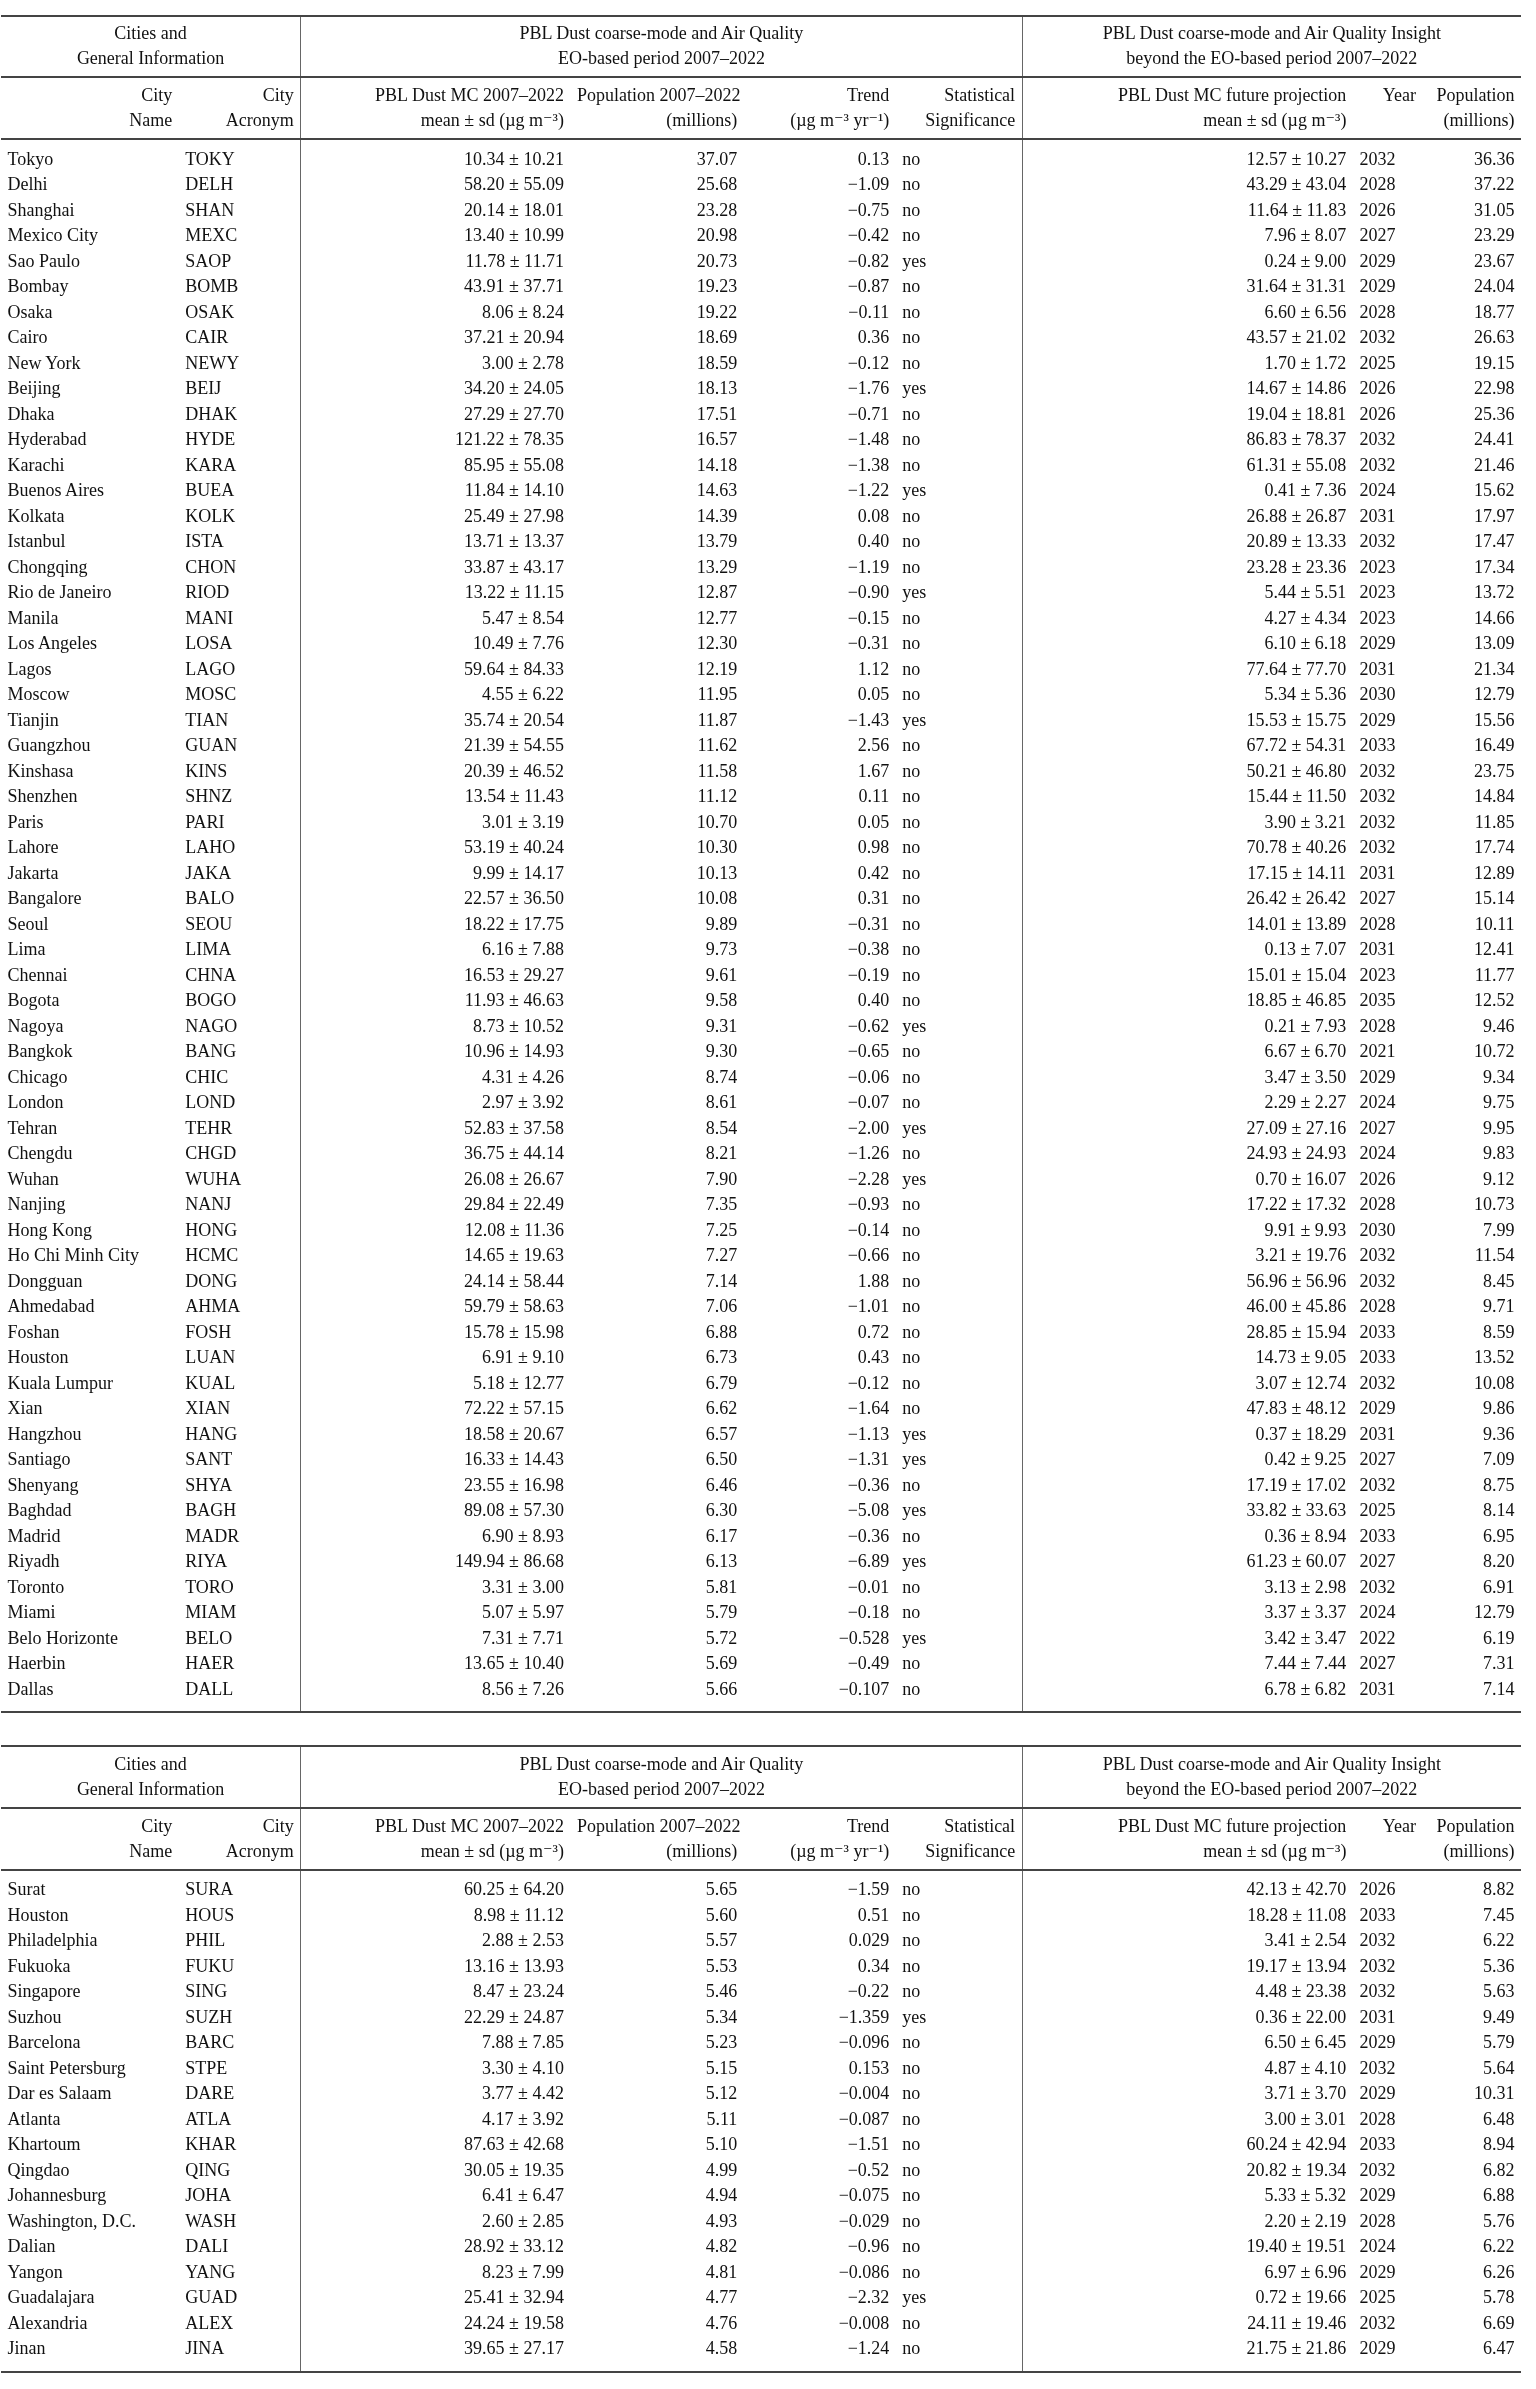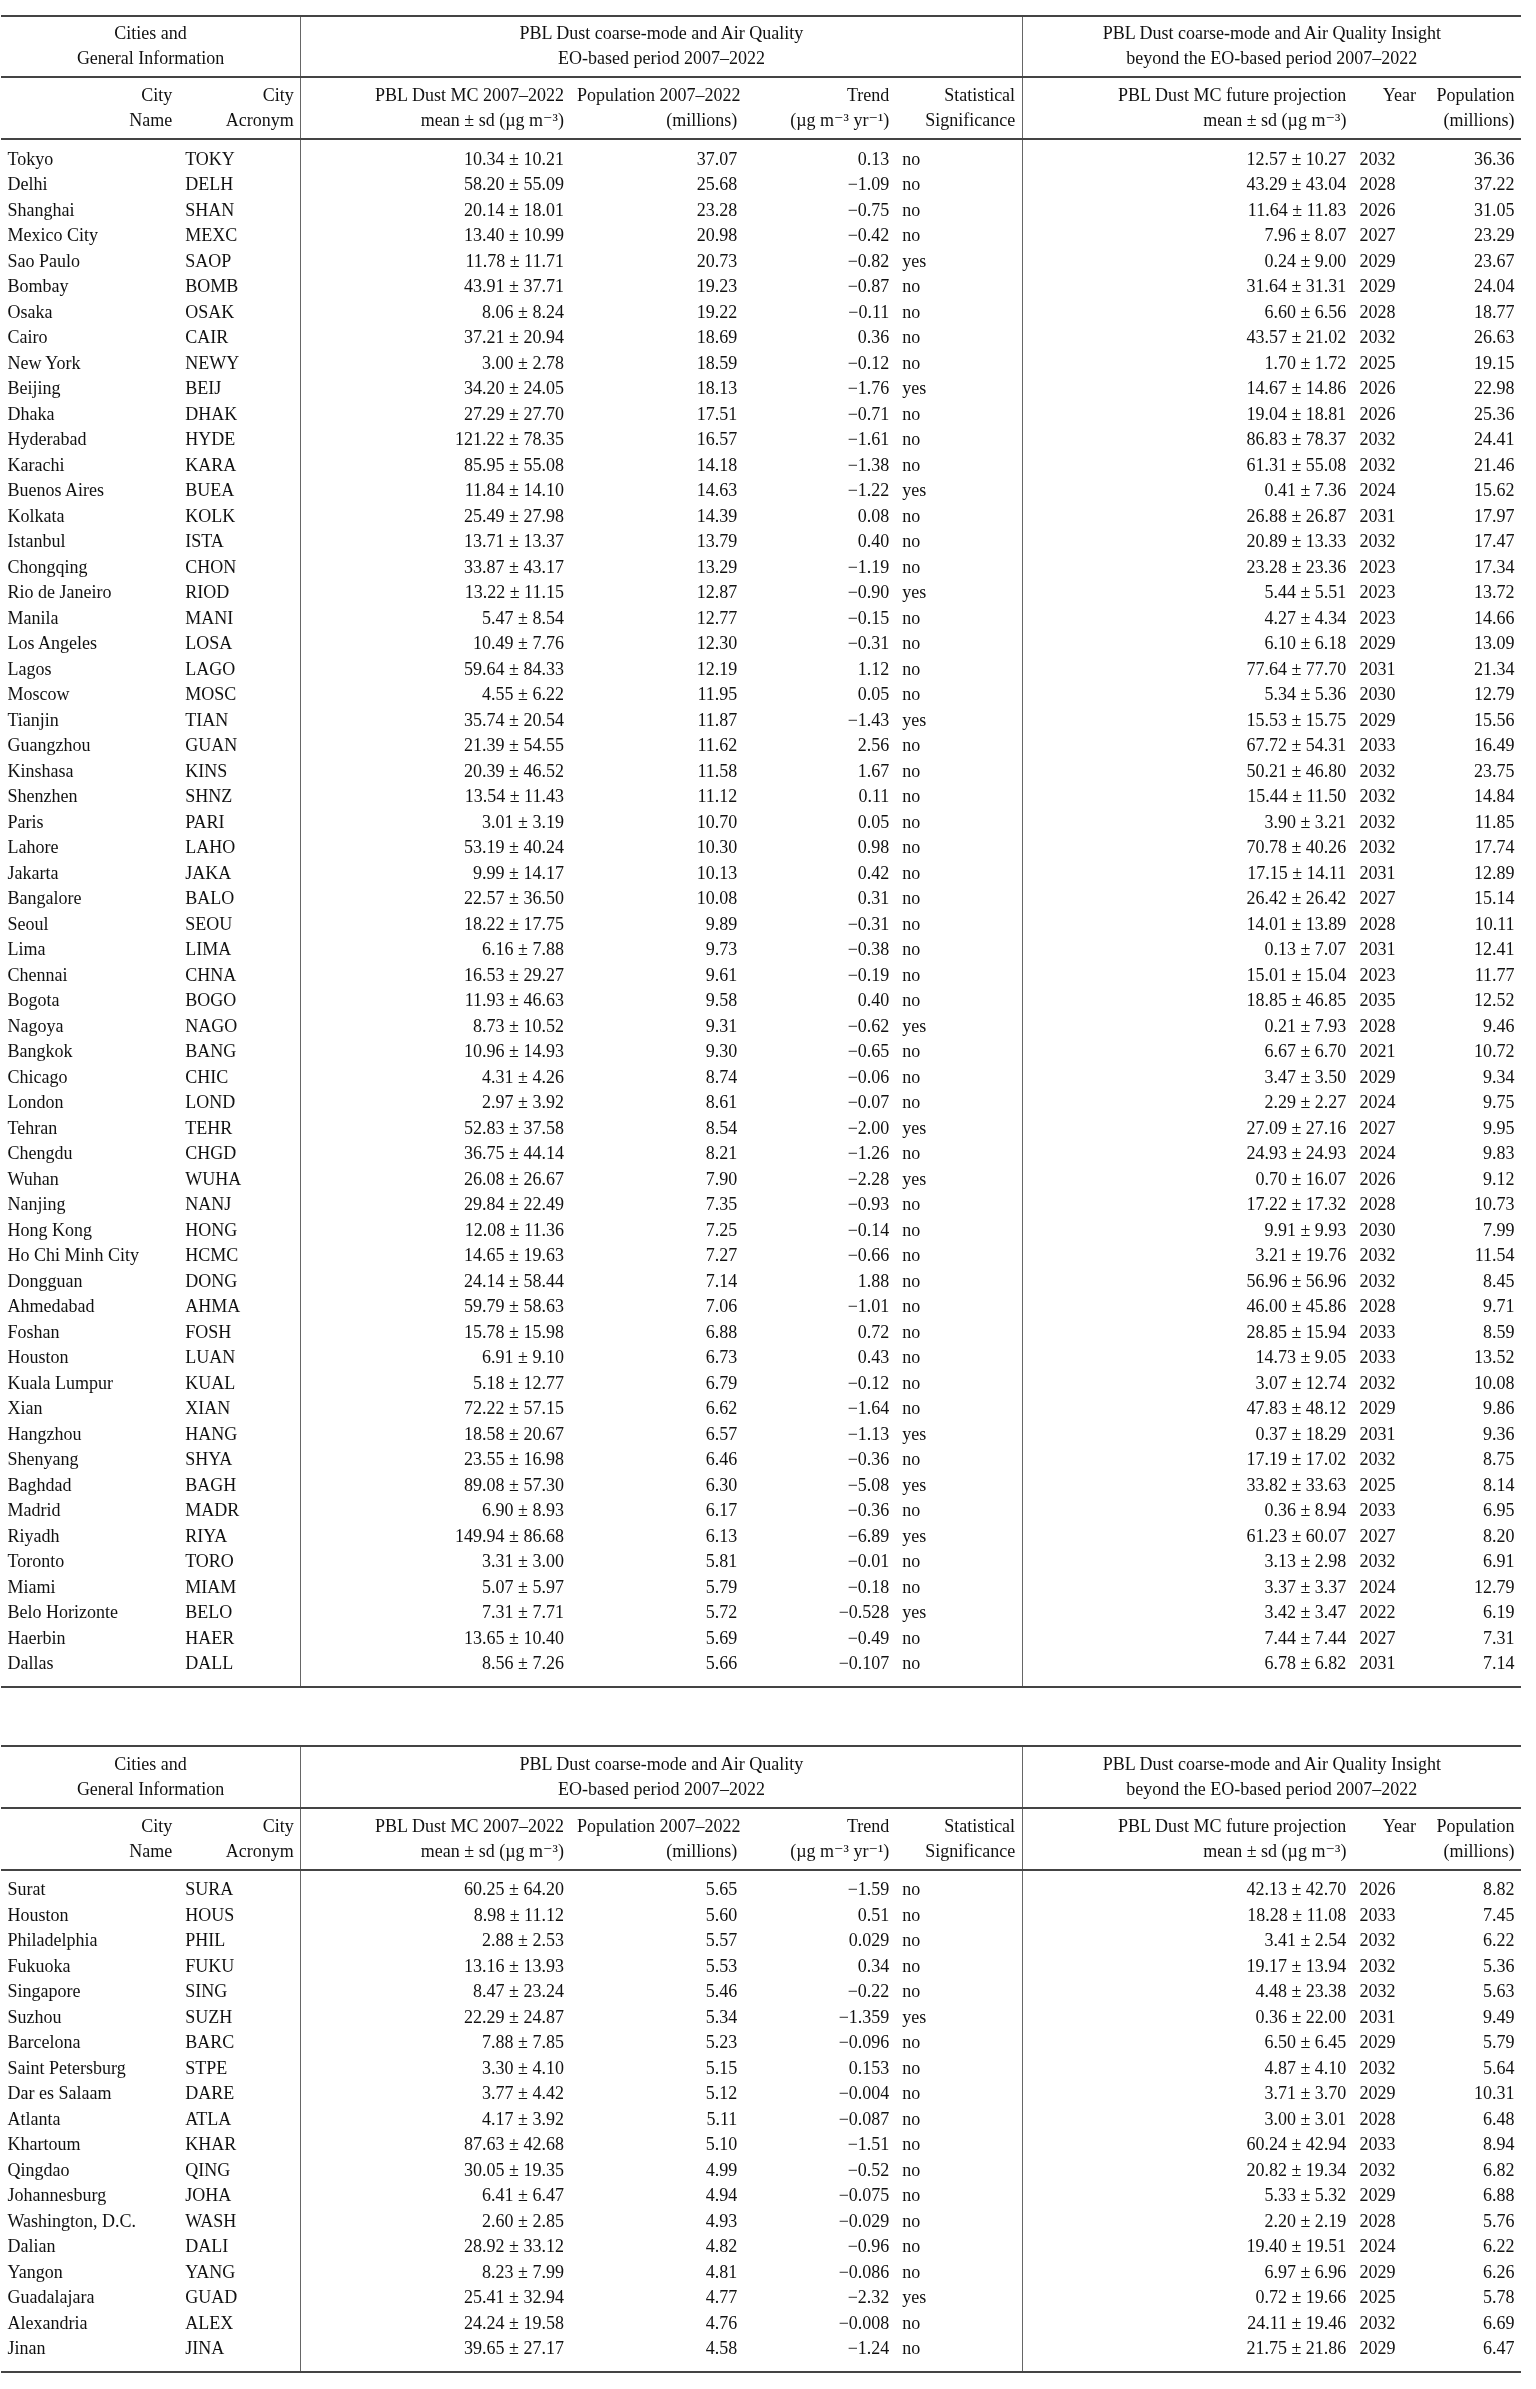--- a/index.html
+++ b/index.html
@@ -214,21 +214,21 @@
           <td class="l vline">no</td>
           <td class="r">19.04 ± 18.81</td>
           <td class="l">2026</td>
           <td class="r">25.36</td>
         </tr>
         <tr>
           <td class="l">Hyderabad</td>
           <td class="l vline">HYDE</td>
           <td class="r">121.22 ± 78.35</td>
           <td class="r">16.57</td>
-          <td class="r">−1.61</td>
+          <td class="r">−1.48</td>
           <td class="l vline">no</td>
           <td class="r">86.83 ± 78.37</td>
           <td class="l">2032</td>
           <td class="r">24.41</td>
         </tr>
         <tr>
           <td class="l">Karachi</td>
           <td class="l vline">KARA</td>
           <td class="r">85.95 ± 55.08</td>
           <td class="r">14.18</td>
@@ -648,20 +648,31 @@
         <tr>
           <td class="l">Hangzhou</td>
           <td class="l vline">HANG</td>
           <td class="r">18.58 ± 20.67</td>
           <td class="r">6.57</td>
           <td class="r">−1.13</td>
           <td class="l vline">yes</td>
           <td class="r">0.37 ± 18.29</td>
           <td class="l">2031</td>
           <td class="r">9.36</td>
+        </tr>
+        <tr>
+          <td class="l">Santiago</td>
+          <td class="l vline">SANT</td>
+          <td class="r">16.33 ± 14.43</td>
+          <td class="r">6.50</td>
+          <td class="r">−1.31</td>
+          <td class="l vline">yes</td>
+          <td class="r">0.42 ± 9.25</td>
+          <td class="l">2027</td>
+          <td class="r">7.09</td>
         </tr>
         <tr>
           <td class="l">Shenyang</td>
           <td class="l vline">SHYA</td>
           <td class="r">23.55 ± 16.98</td>
           <td class="r">6.46</td>
           <td class="r">−0.36</td>
           <td class="l vline">no</td>
           <td class="r">17.19 ± 17.02</td>
           <td class="l">2032</td>

